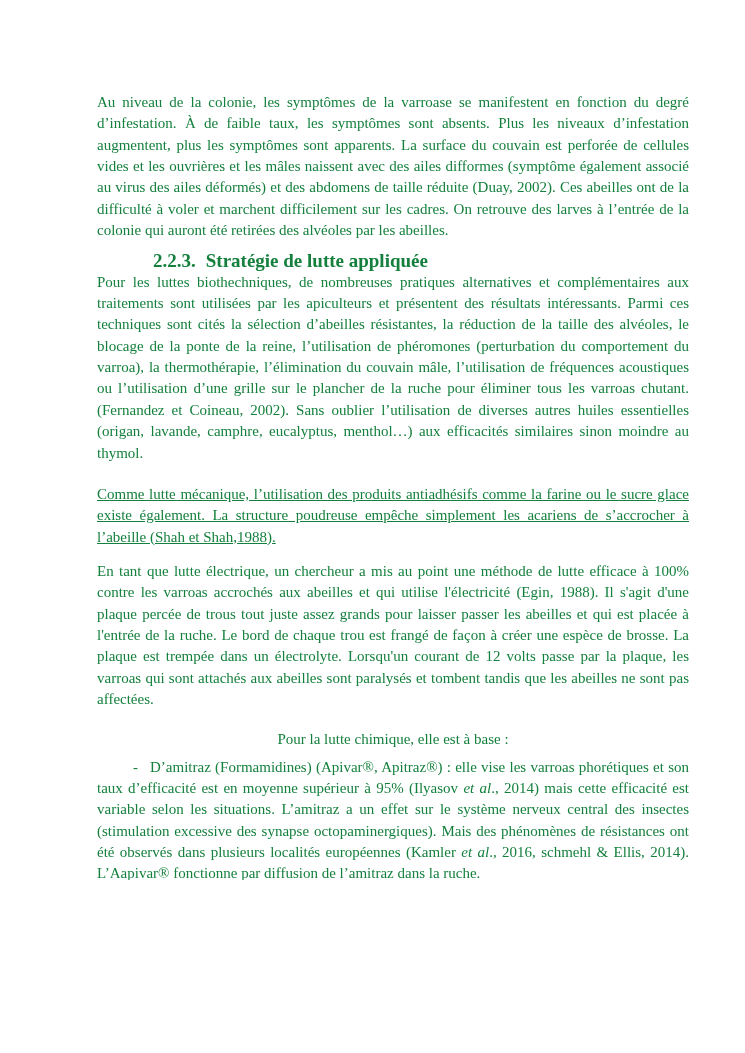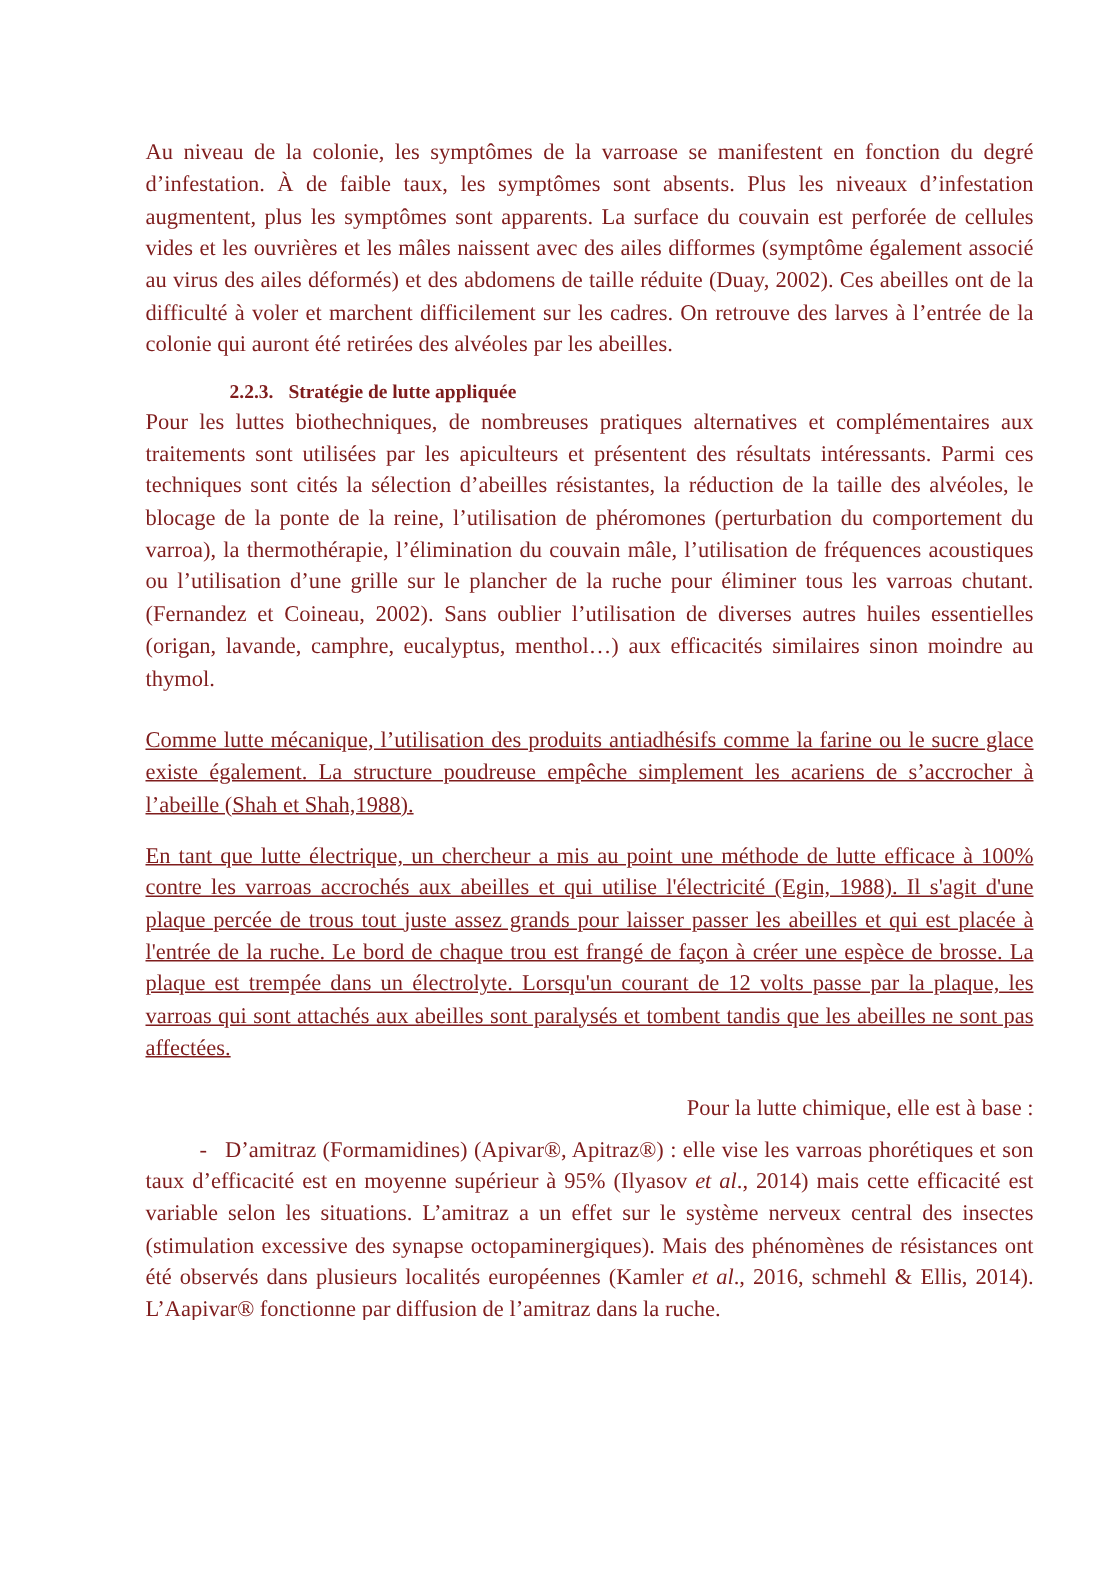--- a/index.html
+++ b/index.html
@@ -7,47 +7,47 @@
     padding: 0;
     background: #ffffff;
   }
   .page {
     position: relative;
     width: 745px;
     height: 880px;
     background: #ffffff;
     overflow: hidden;
     font-family: "Liberation Serif", "DejaVu Serif", serif;
-    color: #7f1d1d;
+    color: #15803d;
   }
   .content {
     position: absolute;
     left: 97px;
     top: 92px;
     width: 592px;
     font-size: 15px;
     line-height: 21.35px;
     text-align: justify;
   }
   .para {
     margin: 0 0 13px 0;
   }
   .para-colony { margin-bottom: 9px; }
   .heading {
-    font-size: 13px;
+    font-size: 19px;
     font-weight: bold;
     margin: 0;
     text-align: left;
     text-indent: 56px;
   }
   .hgap { display: inline-block; width: 10px; }
   .para-biotech { margin-bottom: 20px; }
   .para-mech { margin-bottom: 13px; text-decoration: underline; }
-  .para-electric { margin-bottom: 19px; text-decoration: underline; }
-  .para-chem-intro { margin-bottom: 6px; text-align: right; }
+  .para-electric { margin-bottom: 19px; }
+  .para-chem-intro { margin-bottom: 6px; text-align: center; }
   .bullet {
     margin: 0;
     text-indent: 36px;
   }
   .bgap { display: inline-block; width: 12px; }
   .justify-last { text-align-last: justify; }
   .it { font-style: italic; }
   .pagenum {
     position: absolute;
     top: 968px;

